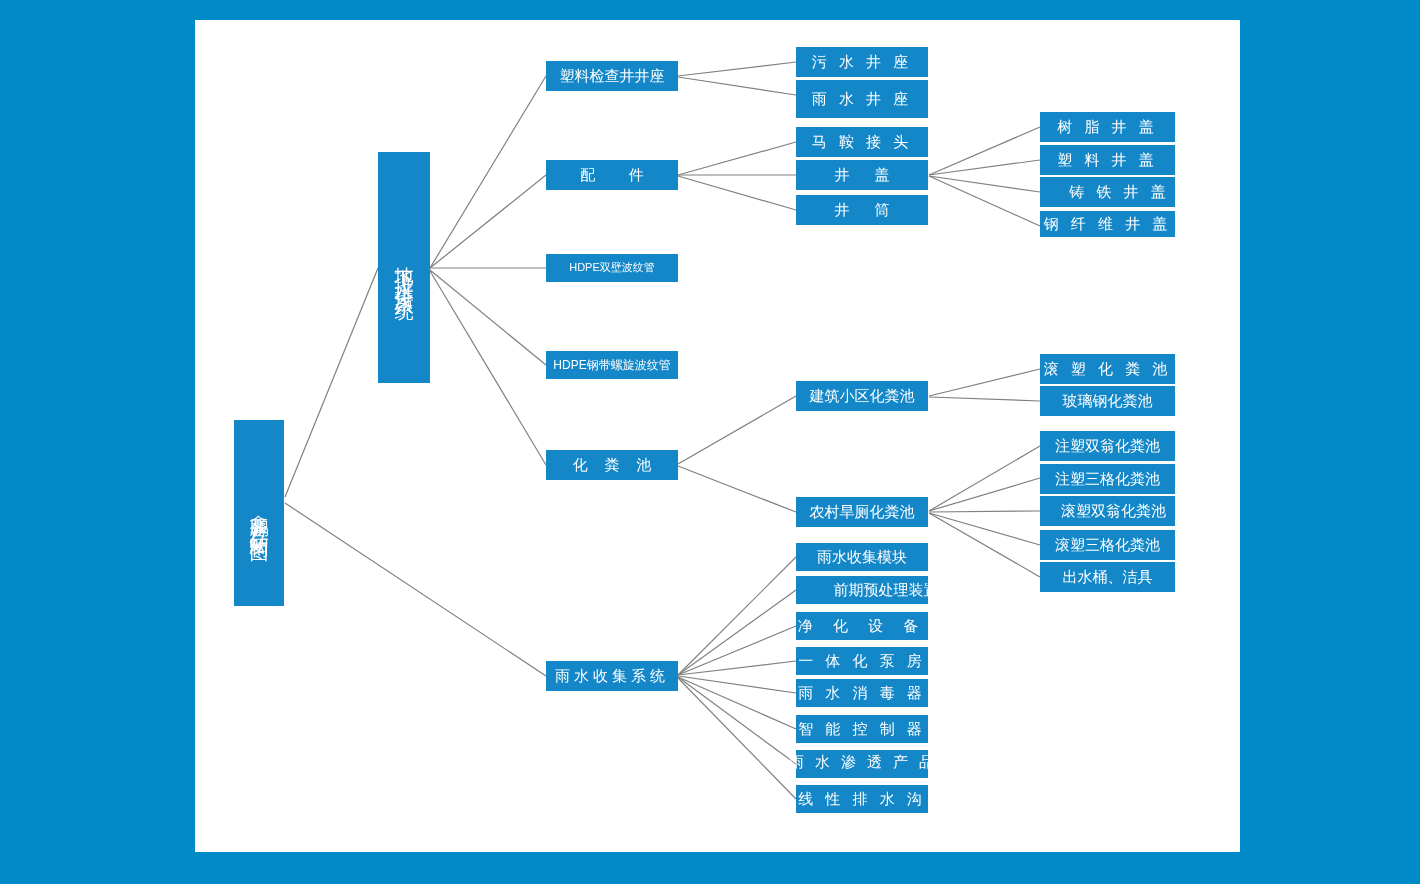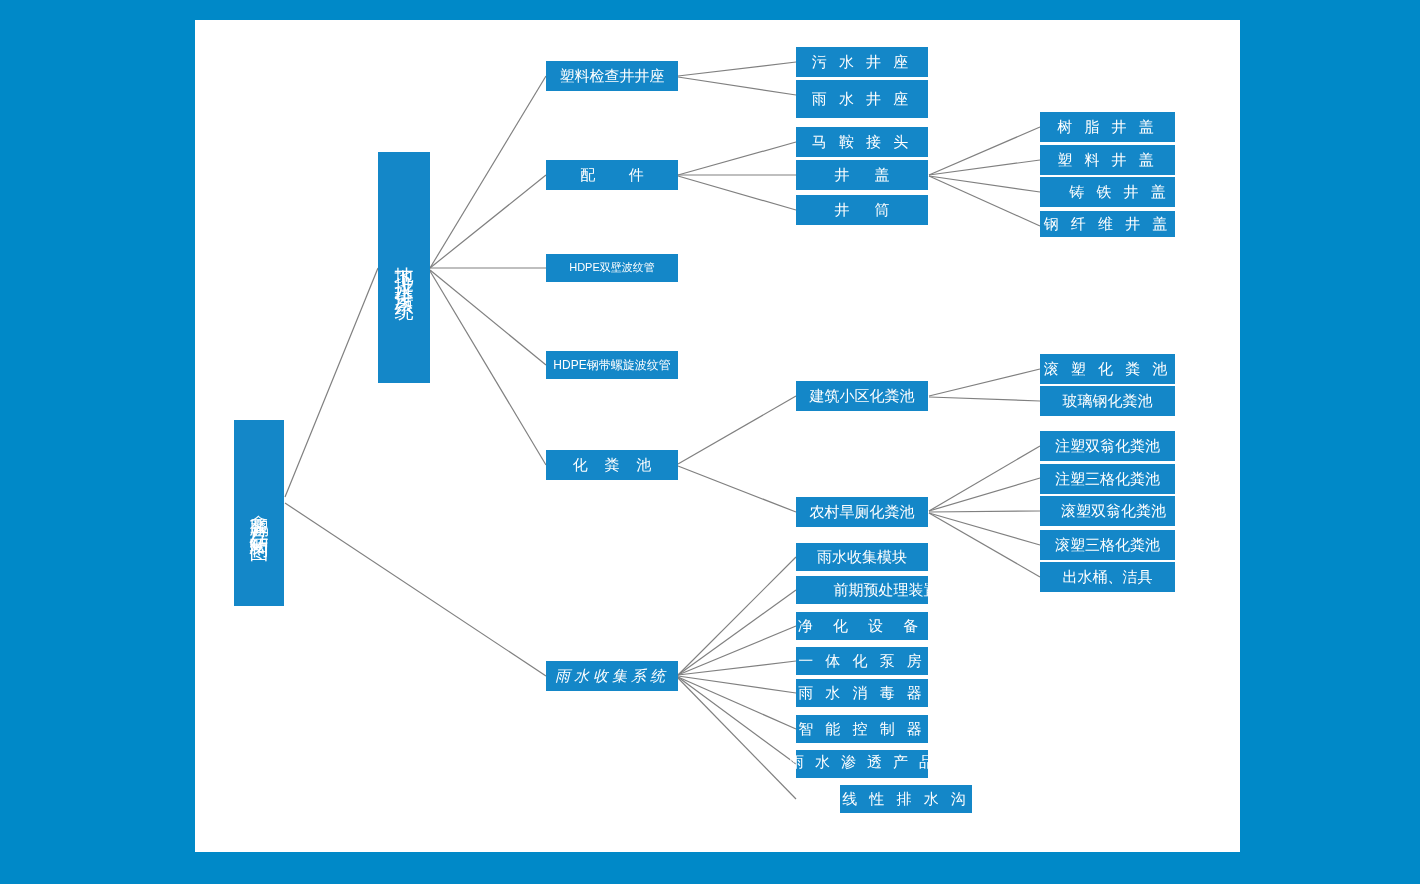--- a/index.html
+++ b/index.html
@@ -110,21 +110,21 @@
       <line x1="678" y1="677" x2="796" y2="729"></line>
       <line x1="678" y1="677" x2="796" y2="764"></line>
       <line x1="678" y1="678" x2="796" y2="799"></line>
     </g>
   </svg>
 
   <div class="node vert" style="left:234px; top:420px; width:50px; height:186px;">鑫鹏产品结构图</div>
 
   <div class="node vert" style="left:378px; top:152px; width:52px; height:231px;">地下排水排污系统</div>
 
-  <div class="node h sp1" style="left:546px; top:661px; width:132px; height:30px;font-style:italic;">雨水收集系统</div>
+  <div class="node h sp1" style="left:546px; top:661px; width:132px; height:30px;">雨水收集系统</div>
 
   <div class="node h tight" style="left:546px; top:61px; width:132px; height:30px;">塑料检查井井座</div>
 
   <div class="node h" style="left:546px; top:160px; width:132px; height:30px;">配        件</div>
 
   <div class="node h narrow" style="left:546px; top:254px; width:132px; height:28px;">HDPE双壁波纹管</div>
 
   <div class="node h" style="left:546px; top:351px; width:132px; height:28px; font-size:12px; letter-spacing:0px;">HDPE钢带螺旋波纹管</div>
 
   <div class="node h" style="left:546px; top:450px; width:132px; height:30px;">化    粪    池</div>
@@ -153,14 +153,14 @@
   <div class="node h tight" style="left:1040px; top:530px; width:135px; height:30px;">滚塑三格化粪池</div>
   <div class="node h" style="left:1040px; top:562px; width:135px; height:30px;">出水桶、洁具</div>
 
   <div class="node h tight" style="left:796px; top:543px; width:132px; height:28px;">雨水收集模块</div>
   <div class="node h tight" style="left:796px; top:576px; width:132px; height:28px;padding-left:48px;">前期预处理装置</div>
   <div class="node h sp2" style="left:796px; top:612px; width:132px; height:28px;">净 化 设 备</div>
   <div class="node h sp1" style="left:796px; top:647px; width:132px; height:28px;">一 体 化 泵 房</div>
   <div class="node h sp1" style="left:796px; top:679px; width:132px; height:28px;">雨 水 消 毒 器</div>
   <div class="node h sp1" style="left:796px; top:715px; width:132px; height:28px;">智 能 控 制 器</div>
   <div class="node h" style="left:796px; top:750px; width:132px; height:28px; letter-spacing:1px;font-family:Liberation Mono, monospace;">雨 水 渗 透 产 品</div>
-  <div class="node h sp1" style="left:840px; top:785px; width:132px; height:28px;">线 性 排 水 沟</div>
+  <div class="node h sp1" style="left:796px; top:785px; width:132px; height:28px;">线 性 排 水 沟</div>
 </div>
 
 </body></html>

